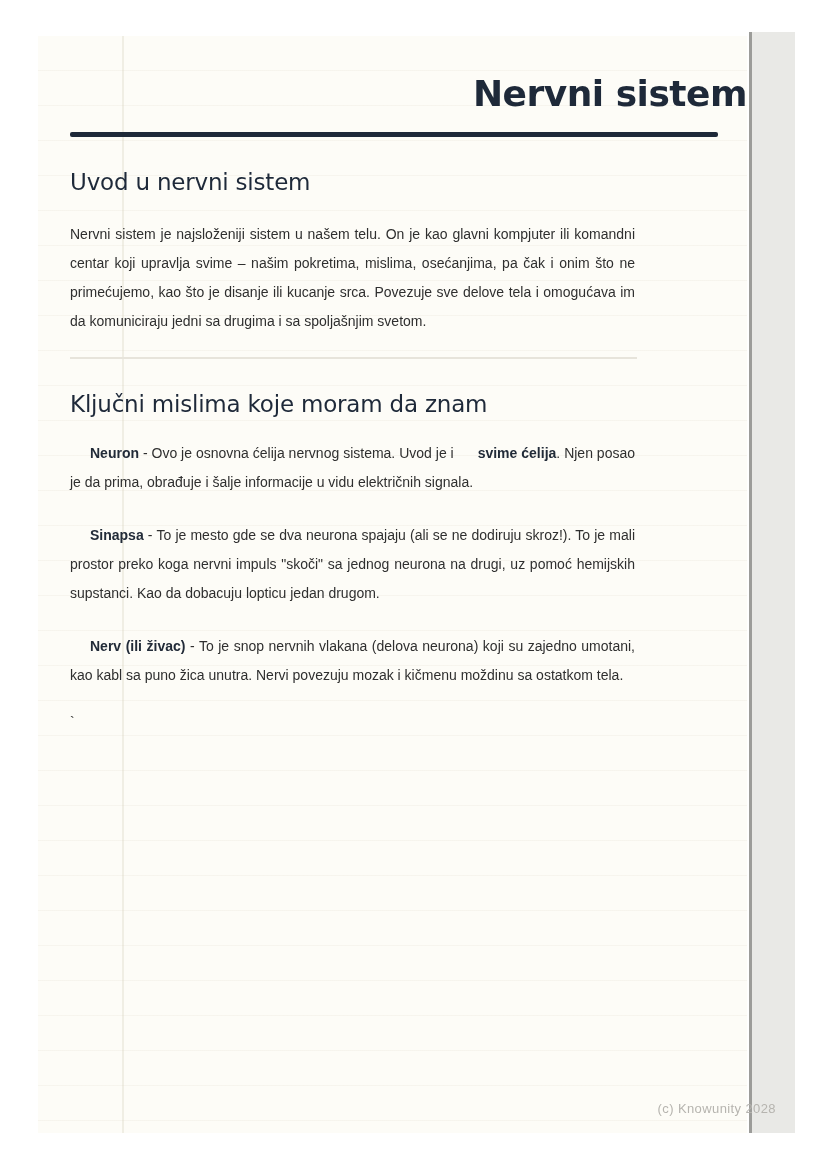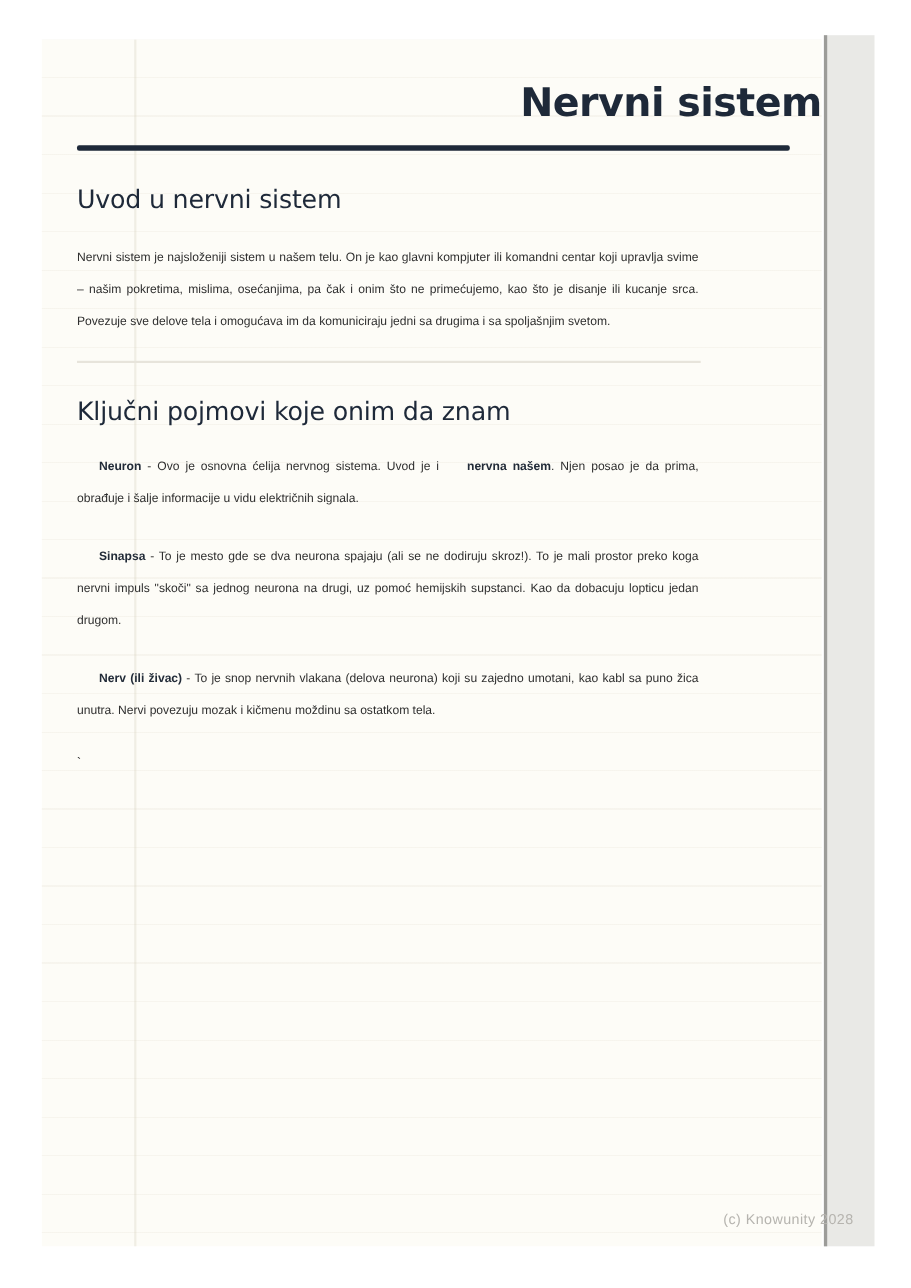--- a/index.html
+++ b/index.html
@@ -70,21 +70,21 @@
     font-weight: 400;
     font-size: 23px;
     line-height: 1.2;
     letter-spacing: -0.2px;
     color: #1e2939;
   }
 
   p.body-text {
     margin: 24px 0 0 0;
     width: 565px;
-    font-size: 11px;
+    font-size: 14px;
     line-height: 29px;
     color: #2f2f2f;
     text-align: justify;
   }
 
   .term-entry { margin-top: 15px; }
   .term-entry:first-child { margin-top: 20px; }
   .bold-term { font-weight: 700; color: #222b38; margin-left: 20px; }
 
   .divider {
@@ -121,24 +121,24 @@
       <h1 class="doc-title">Nervni sistem</h1>
 
       <div class="title-rule"></div>
 
       <h2 class="section-heading">Uvod u nervni sistem</h2>
 
       <p class="body-text">Nervni sistem je najsloženiji sistem u našem telu. On je kao glavni kompjuter ili komandni centar koji upravlja svime – našim pokretima, mislima, osećanjima, pa čak i onim što ne primećujemo, kao što je disanje ili kucanje srca. Povezuje sve delove tela i omogućava im da komuniciraju jedni sa drugima i sa spoljašnjim svetom.</p>
 
       <div class="divider"></div>
 
-      <h2 class="section-heading">Ključni pojmovi koje onim da znam</h2>
+      <h2 class="section-heading">Ključni mislima koje moram da znam</h2>
 
       <div id="term-entries">
-          <p class="body-text term-entry"><span class="bold-term">Neuron</span><span> - Ovo je osnovna ćelija nervnog sistema. Uvod je i </span><span class="bold-term">nervna našem</span><span>. Njen posao je da prima, obrađuje i šalje informacije u vidu električnih signala.</span></p>
+          <p class="body-text term-entry"><span class="bold-term">Neuron</span><span> - Ovo je osnovna ćelija nervnog sistema. Uvod je i </span><span class="bold-term">svime ćelija</span><span>. Njen posao je da prima, obrađuje i šalje informacije u vidu električnih signala.</span></p>
           <p class="body-text term-entry"><span class="bold-term">Sinapsa</span><span> - To je mesto gde se dva neurona spajaju (ali se ne dodiruju skroz!). To je mali prostor preko koga nervni impuls "skoči" sa jednog neurona na drugi, uz pomoć hemijskih supstanci. Kao da dobacuju lopticu jedan drugom.</span></p>
           <p class="body-text term-entry"><span class="bold-term">Nerv (ili živac)</span><span> - To je snop nervnih vlakana (delova neurona) koji su zajedno umotani, kao kabl sa puno žica unutra. Nervi povezuju mozak i kičmenu moždinu sa ostatkom tela.</span></p>
         </div>
 
       <p class="body-text stray">`</p>
 
     </div>
   </div>
 
   <div class="footer">(c) Knowunity 2028</div>

